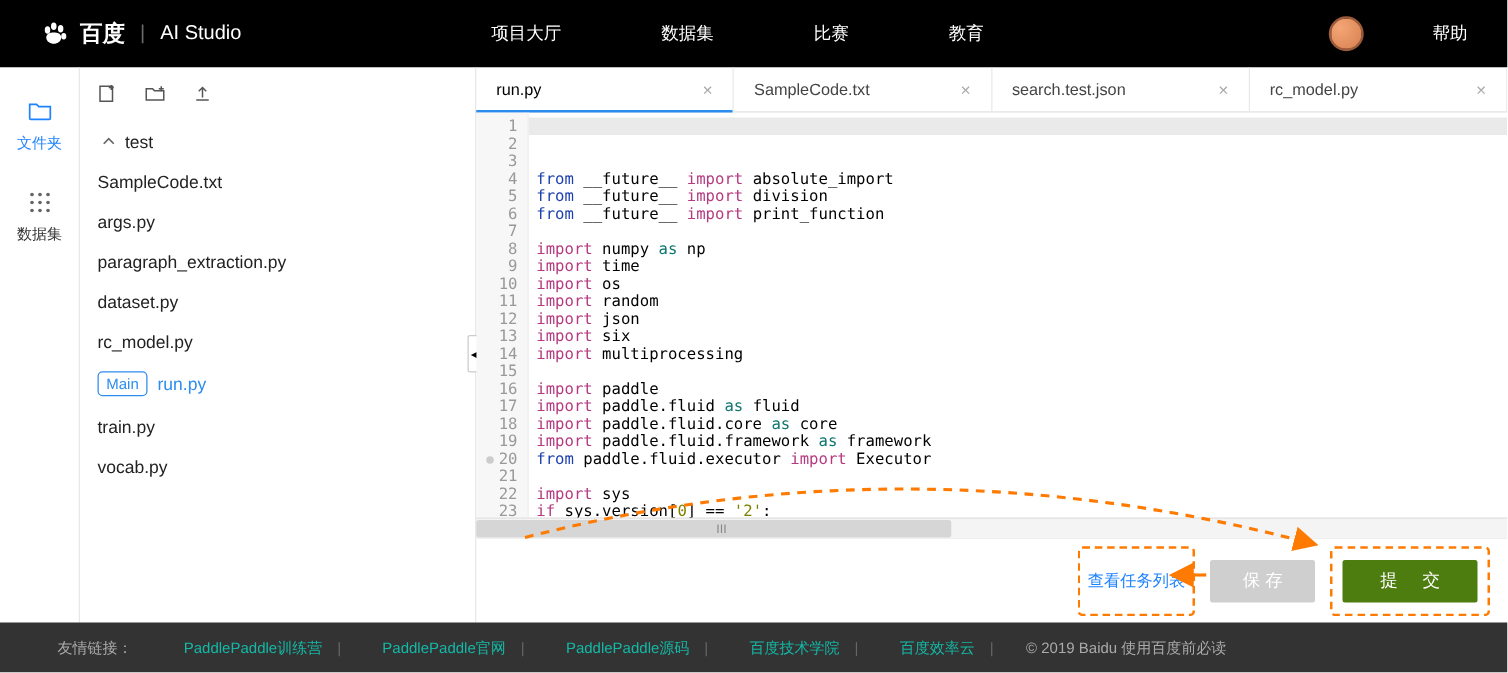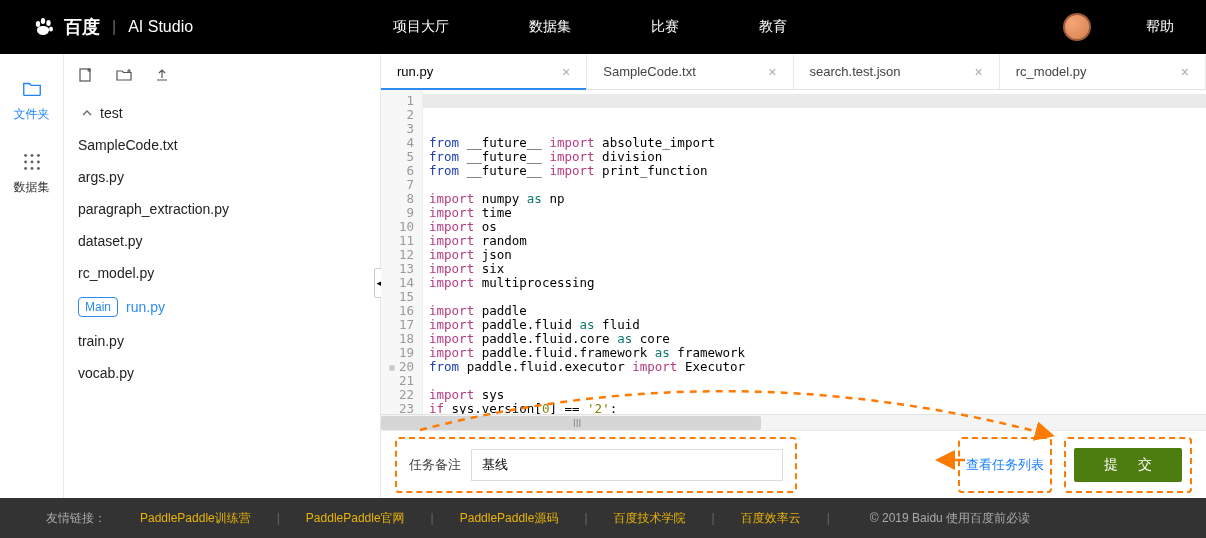--- a/index.html
+++ b/index.html
@@ -76,23 +76,23 @@
 .view-task-link { color: #1e83ff; font-size: 13px; cursor: pointer; }
 .btn { height: 34px; padding: 0 26px; font-size: 14px; border: none; cursor: pointer; border-radius: 2px; }
 .btn-save { background: #cfcfcf; color: #fff; }
 .btn-submit { background: #4d7c0f; color: #fff; letter-spacing: 8px; padding: 0 22px 0 30px; }
 .submit-wrap { border: 2px dashed #ff7a00; padding: 10px 8px; border-radius: 4px; height: 56px; display: flex; align-items: center; }
 
 
 .arrow-svg { position: absolute; pointer-events: none; left: 380px; top: 380px; width: 720px; height: 100px; z-index: 5; }
 
 
-.footer { position: absolute; bottom: 0; left: 0; right: 0; height: 40px; background: #333; color: #aaa; display: flex; align-items: center; padding: 0 46px; font-size: 12px; gap: 20px; }
+.footer { position: absolute; bottom: 0; left: 0; right: 0; height: 40px; background: #333; color: #aaa; display: flex; align-items: center; padding: 0 46px; font-size: 12px; gap: 6px; }
 .footer .fl { color: #aaa; margin-right: 14px; }
-.footer a { color: #eab308; text-decoration: none; cursor: pointer; }
+.footer a { color: #14b8a6; text-decoration: none; cursor: pointer; margin-left: 21px; }
 .footer .sep { color: #666; margin: 0 6px; }
 .footer .copy { margin-left: 14px; }
 </style>
 </head>
 <body>
 
 <div class="header">
   <div class="logo-area">
     <svg class="logo-paw" viewBox="0 0 24 24">
         <g fill="#fff">
@@ -252,28 +252,25 @@
         <div class="code-inner" id="code-inner"><div><span class="k-from">from</span> __future__ <span class="k-import">import</span> absolute_import</div><div><span class="k-from">from</span> __future__ <span class="k-import">import</span> division</div><div><span class="k-from">from</span> __future__ <span class="k-import">import</span> print_function</div><div>&nbsp;</div><div><span class="k-import">import</span> numpy <span class="k-as">as</span> np</div><div><span class="k-import">import</span> time</div><div><span class="k-import">import</span> os</div><div><span class="k-import">import</span> random</div><div><span class="k-import">import</span> json</div><div><span class="k-import">import</span> six</div><div><span class="k-import">import</span> multiprocessing</div><div>&nbsp;</div><div><span class="k-import">import</span> paddle</div><div><span class="k-import">import</span> paddle.fluid <span class="k-as">as</span> fluid</div><div><span class="k-import">import</span> paddle.fluid.core <span class="k-as">as</span> core</div><div><span class="k-import">import</span> paddle.fluid.framework <span class="k-as">as</span> framework</div><div><span class="k-from">from</span> paddle.fluid.executor <span class="k-import">import</span> Executor</div><div>&nbsp;</div><div><span class="k-import">import</span> sys</div><div><span class="k-if">if</span> sys.version[<span class="k-lit">0</span>] == <span class="k-str">'2'</span>:</div></div>
       </div>
     </div>
 
     <div class="hscroll">
       <div class="thumb"></div>
       <span class="tick">III</span>
     </div>
 
     <div class="actionbar">
-      <div class="remark-wrap">
-        <span class="remark-label">任务备注</span>
-        <input type="text" value="基线" style="">
-      </div>
       <div class="spacer-arc"></div>
       <div class="view-task-wrap">
         <span class="view-task-link">查看任务列表</span>
       </div>
+      <button class="btn btn-save">保 存</button>
       <div class="submit-wrap">
         <button class="btn btn-submit">提 交</button>
       </div>
     </div>
   </div>
 </div>
 
 <svg class="arrow-svg" viewBox="0 0 720 100">
   <defs>
     <marker id="ah" markerWidth="8" markerHeight="8" refX="6" refY="4" orient="auto">

